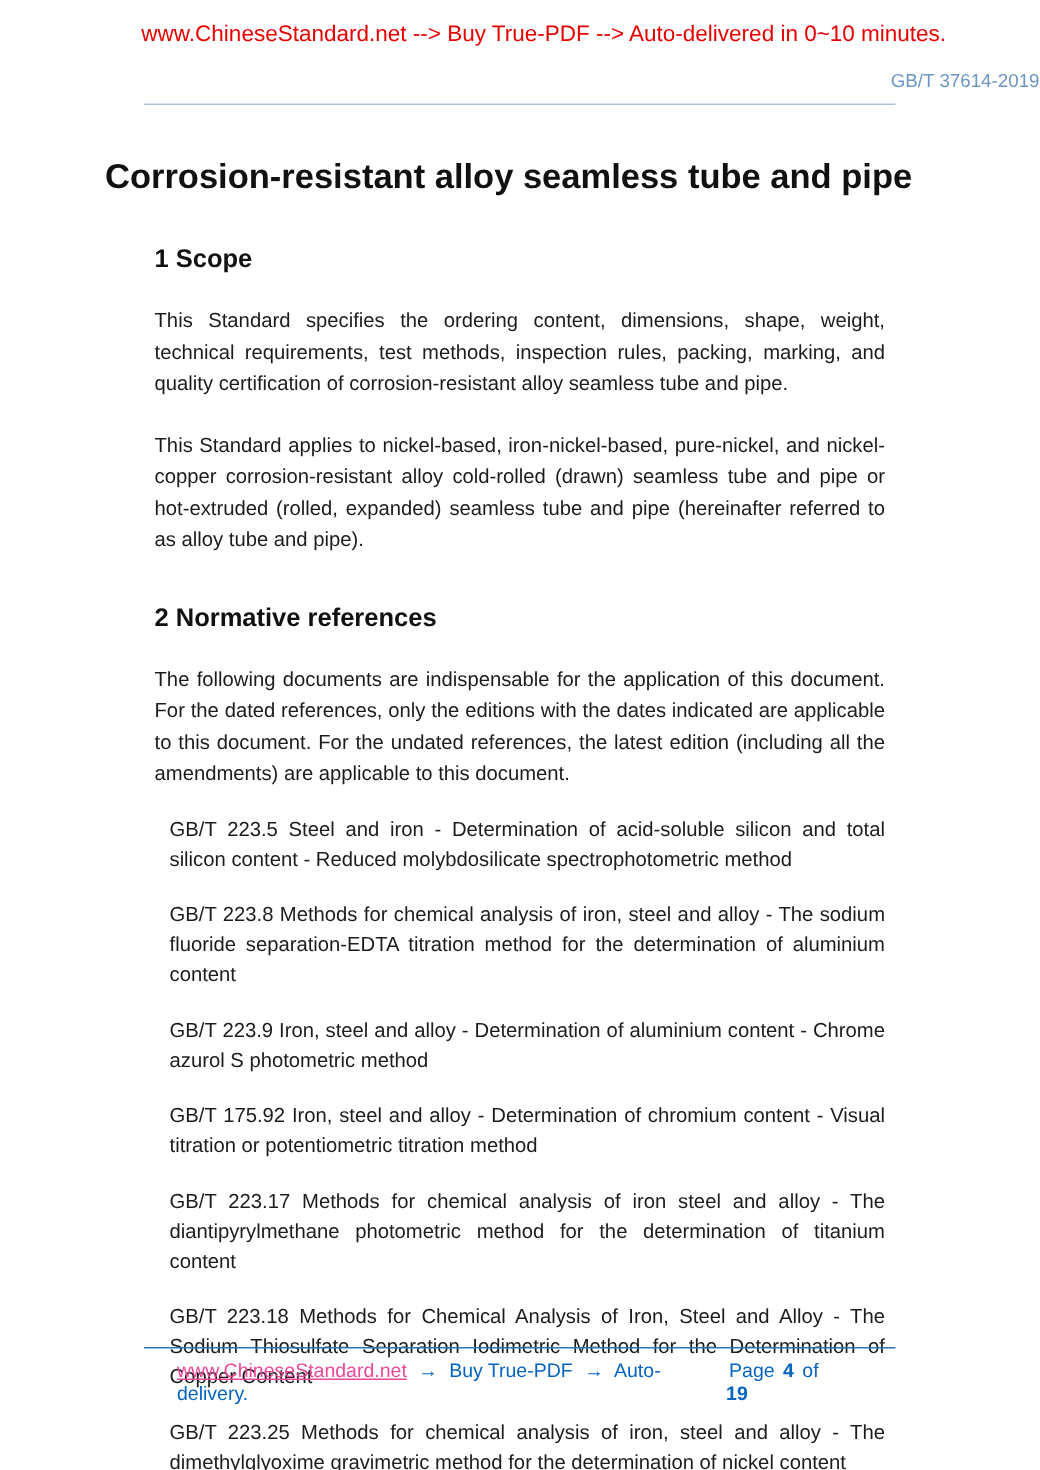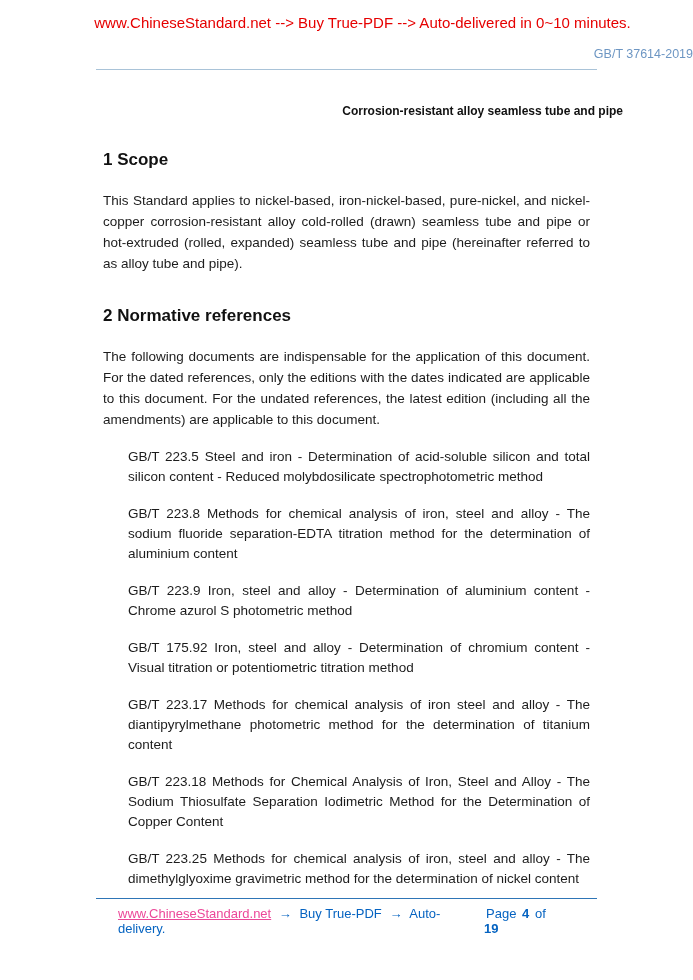--- a/index.html
+++ b/index.html
@@ -31,22 +31,22 @@
     color: #6d96c3;
     font-size: 12.5px;
   }
   .header-rule {
     border: none;
     border-top: 1px solid #a9c3d8;
     margin: 8px 96px 0 96px;
   }
   .doc-title {
     margin: 34px 70px 0 70px;
-    text-align: right;
-    font-size: 12px;
+    text-align: left;
+    font-size: 23px;
     font-weight: 700;
     color: #111111;
   }
   .content {
     padding: 0 103px;
   }
   .section-heading {
     margin: 32px 0 0 0;
     font-size: 17px;
     font-weight: 700;
@@ -55,21 +55,21 @@
   .content p.body-para {
     margin: 20px 0 0 0;
     font-size: 13.5px;
     line-height: 21px;
     text-align: justify;
   }
   .refs {
     margin-top: 4px;
   }
   .refs p.ref {
-    margin: 17px 0 0 25px;
+    margin: 17px 0 0 10px;
     font-size: 13.5px;
     line-height: 20px;
     text-align: justify;
   }
   .footer {
     position: absolute;
     left: 0;
     right: 0;
     bottom: 44px;
   }
@@ -111,20 +111,21 @@
   <div class="doc-number">GB/T 37614-2019</div>
 
   <hr class="header-rule">
 
   <h1 class="doc-title">Corrosion-resistant alloy seamless tube and pipe</h1>
 
   <div class="content">
 
     <h2 class="section-heading">1 Scope</h2>
 
+    <p class="body-para">This Standard specifies the ordering content, dimensions, shape, weight, technical requirements, test methods, inspection rules, packing, marking, and quality certification of corrosion-resistant alloy seamless tube and pipe.</p>
 
     <p class="body-para">This Standard applies to nickel-based, iron-nickel-based, pure-nickel, and nickel-copper corrosion-resistant alloy cold-rolled (drawn) seamless tube and pipe or hot-extruded (rolled, expanded) seamless tube and pipe (hereinafter referred to as alloy tube and pipe).</p>
 
     <h2 class="section-heading">2 Normative references</h2>
 
     <p class="body-para">The following documents are indispensable for the application of this document. For the dated references, only the editions with the dates indicated are applicable to this document. For the undated references, the latest edition (including all the amendments) are applicable to this document.</p>
 
     <div class="refs">
       <p class="ref">GB/T 223.5 Steel and iron - Determination of acid-soluble silicon and total silicon content - Reduced molybdosilicate spectrophotometric method</p>
       <p class="ref">GB/T 223.8 Methods for chemical analysis of iron, steel and alloy - The sodium fluoride separation-EDTA titration method for the determination of aluminium content</p>

